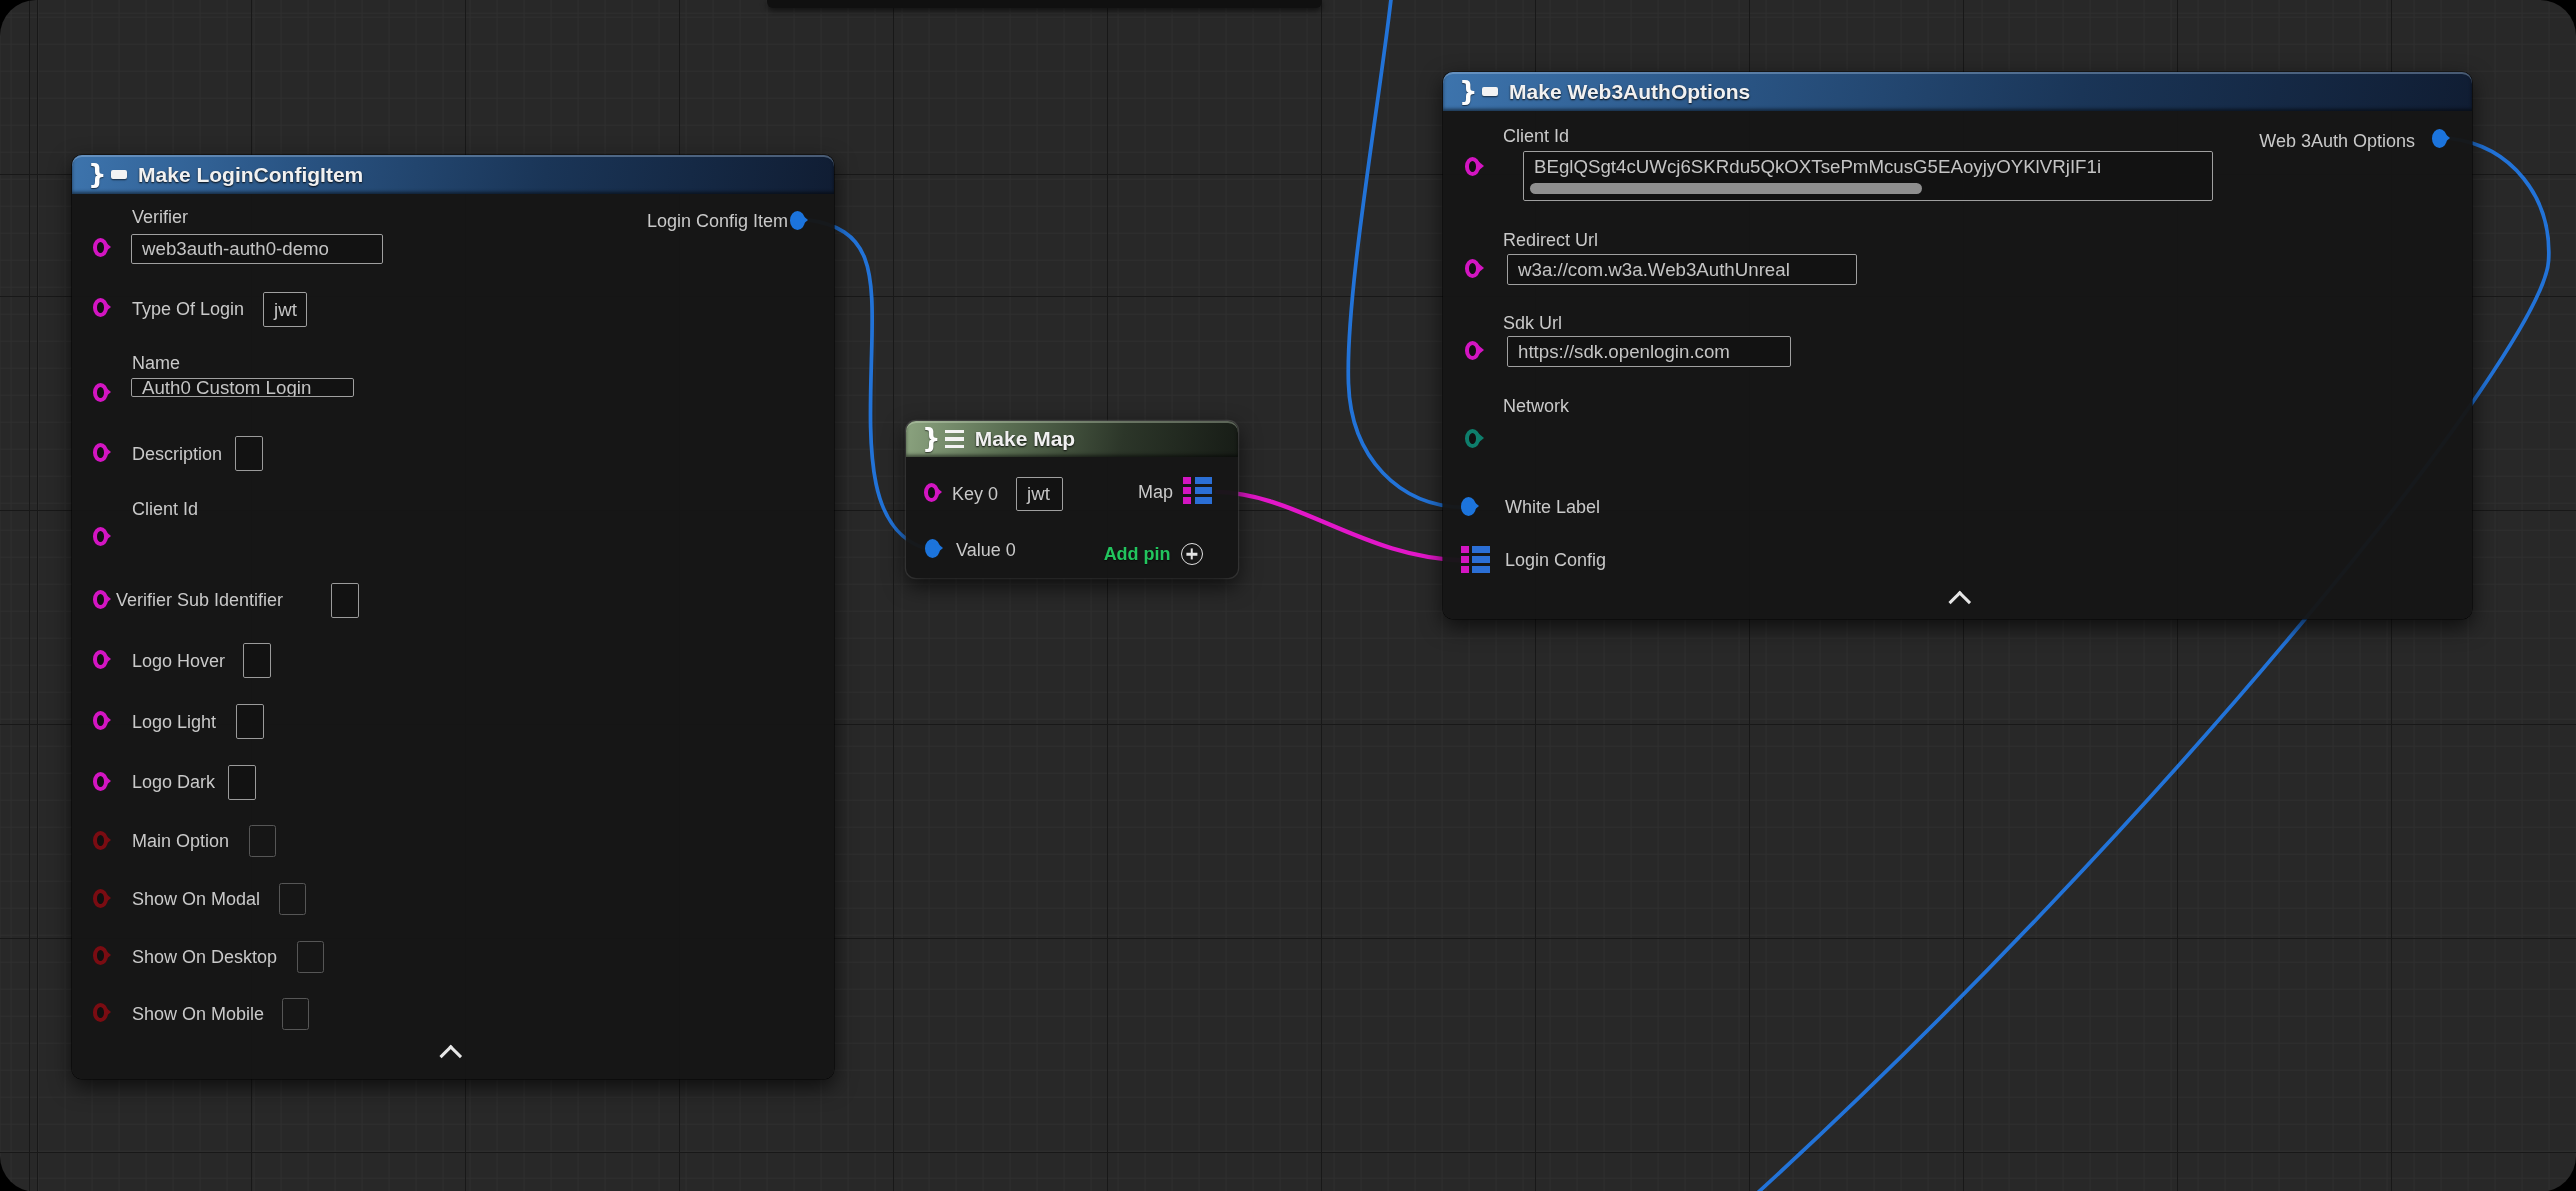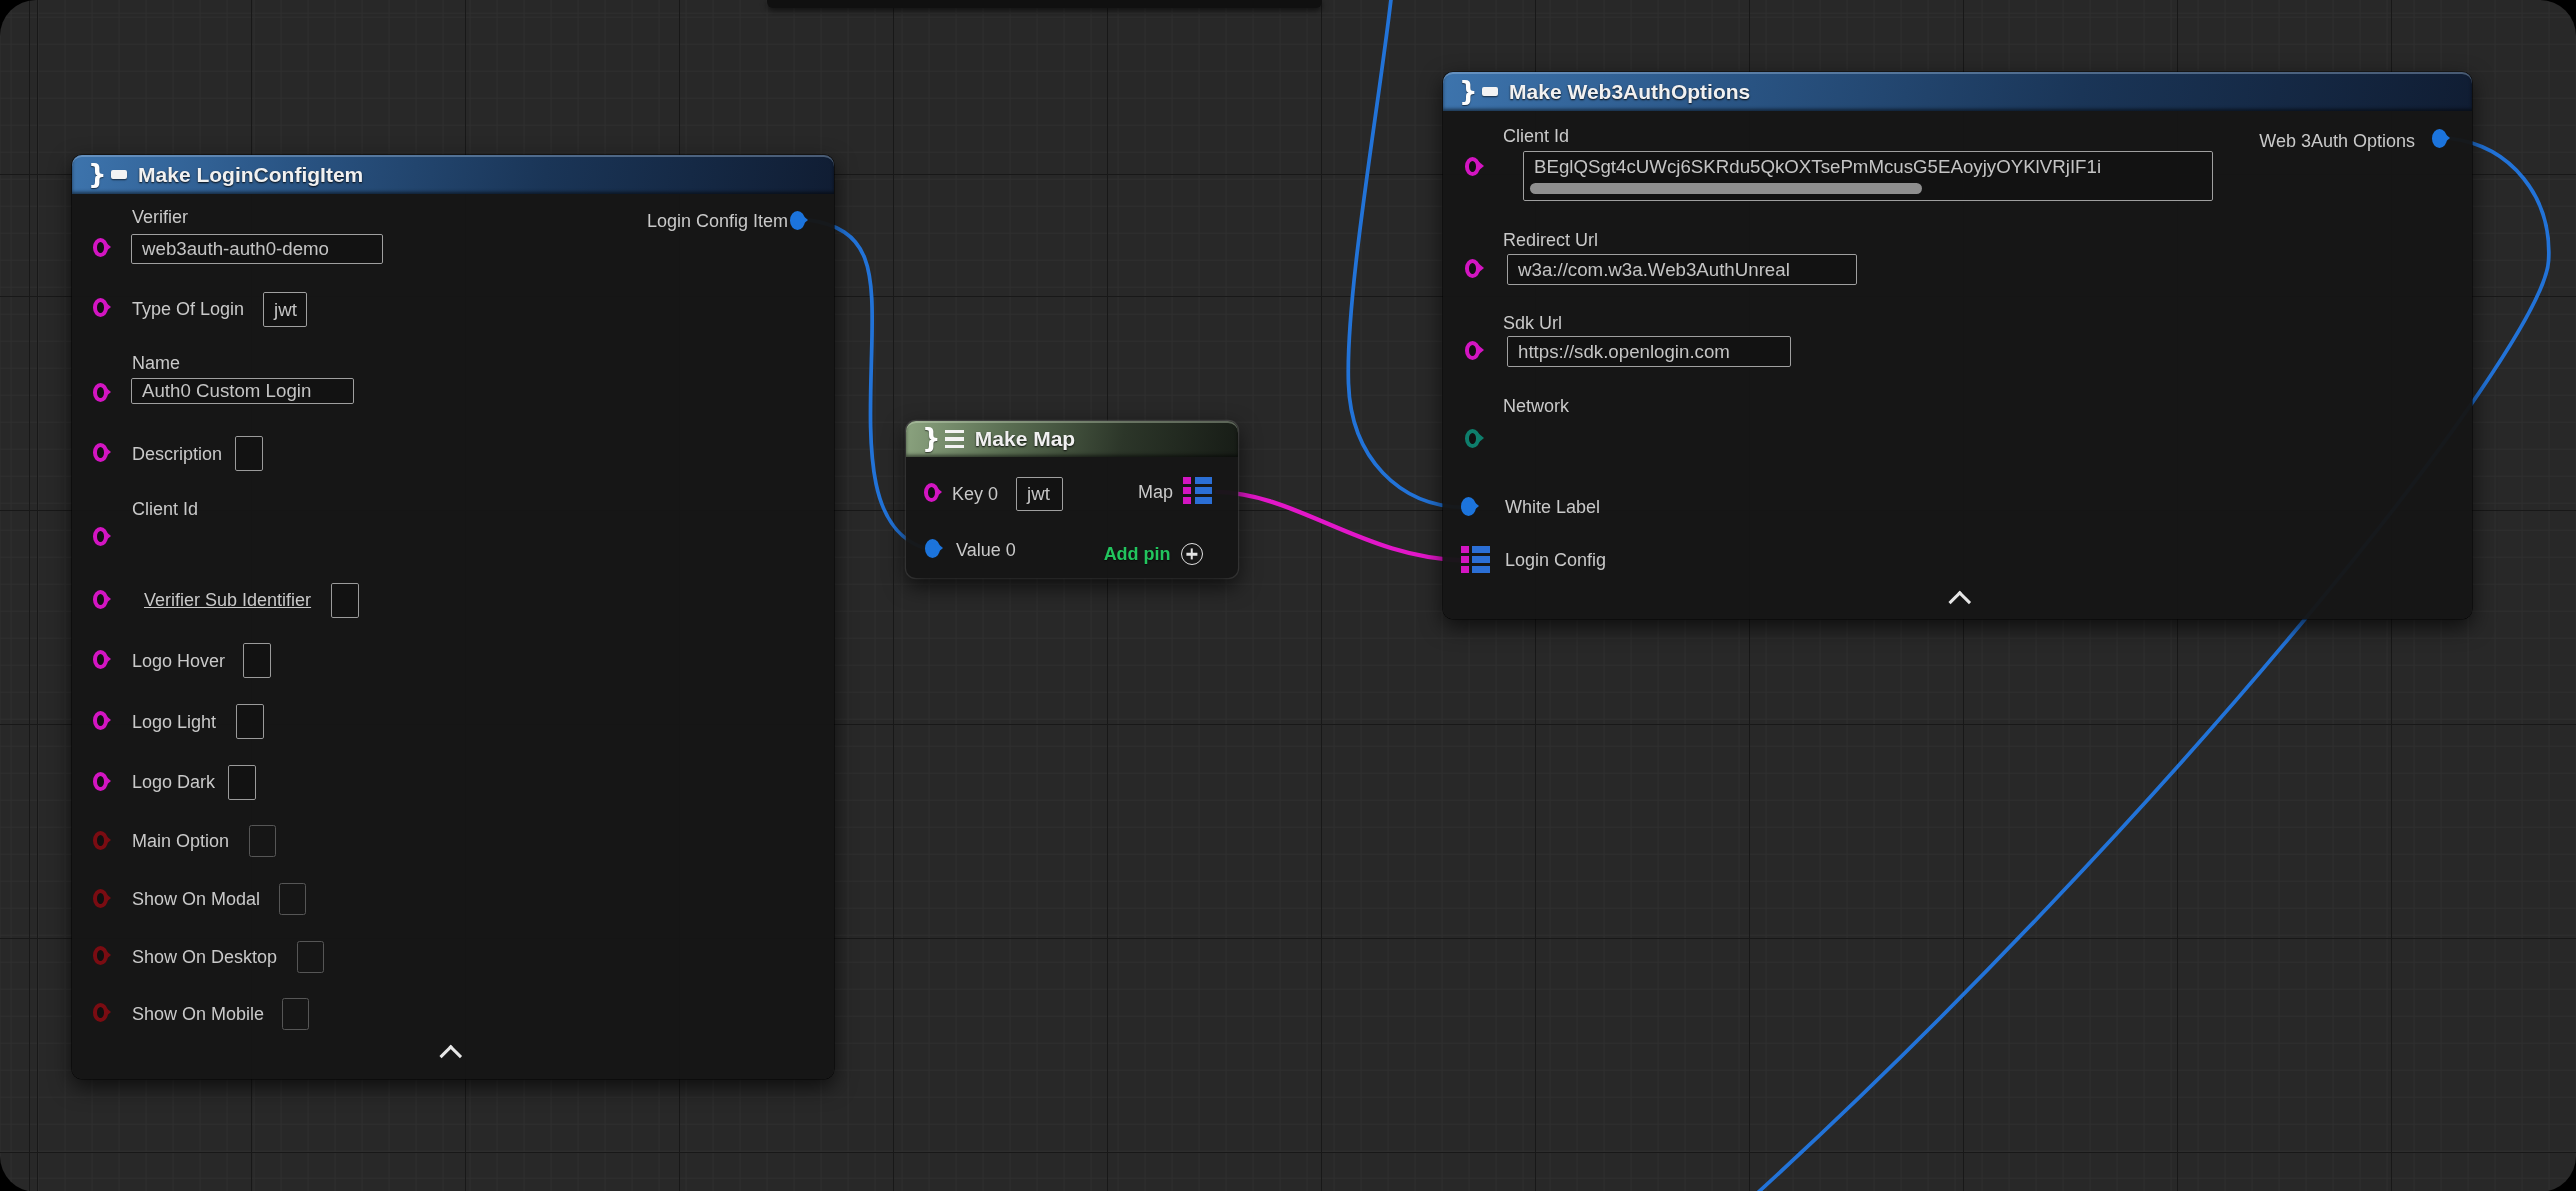--- a/index.html
+++ b/index.html
@@ -92,31 +92,31 @@
     <span class="lbl" style="left:60px;top:52px;">Verifier</span>
     <span class="pin pc hollow" style="left:20.6px;top:83px;color:#d315c2;"></span>
     <div class="tin" style="left:59px;top:79px;width:252px;height:30px;">web3auth-auth0-demo</div>
 
     <span class="pin pc hollow" style="left:20.6px;top:143px;color:#d315c2;"></span>
     <span class="lbl" style="left:60px;top:144px;">Type Of Login</span>
     <div class="tin" style="left:191px;top:137px;width:44px;height:35px;">jwt</div>
 
     <span class="lbl" style="left:60px;top:198px;">Name</span>
     <span class="pin pc hollow" style="left:20.6px;top:228px;color:#d315c2;"></span>
-    <div class="tin" style="left:59px;top:223px;width:223px;height:26px;">Auth0 Custom Login</div>
+    <div class="tin" style="left:59px;top:223px;width:223px;height:19px;">Auth0 Custom Login</div>
 
     <span class="pin pc hollow" style="left:20.6px;top:288px;color:#d315c2;"></span>
     <span class="lbl" style="left:60px;top:289px;">Description</span>
     <div class="ebox" style="left:163px;top:281px;"></div>
 
     <span class="lbl" style="left:60px;top:344px;">Client Id</span>
     <span class="pin pc hollow" style="left:20.6px;top:372px;color:#d315c2;"></span>
 
     <span class="pin pc hollow" style="left:20.6px;top:435px;color:#d315c2;"></span>
-    <span class="lbl" style="left:72px;top:435px;text-decoration:underline;">Verifier Sub Identifier</span>
+    <span class="lbl" style="left:44px;top:435px;">Verifier Sub Identifier</span>
     <div class="ebox" style="left:259px;top:428px;"></div>
 
     <span class="pin pc hollow" style="left:20.6px;top:495px;color:#d315c2;"></span>
     <span class="lbl" style="left:60px;top:496px;">Logo Hover</span>
     <div class="ebox" style="left:171px;top:488px;"></div>
 
     <span class="pin pc hollow" style="left:20.6px;top:556px;color:#d315c2;"></span>
     <span class="lbl" style="left:60px;top:557px;">Logo Light</span>
     <div class="ebox" style="left:164px;top:549px;"></div>
 

